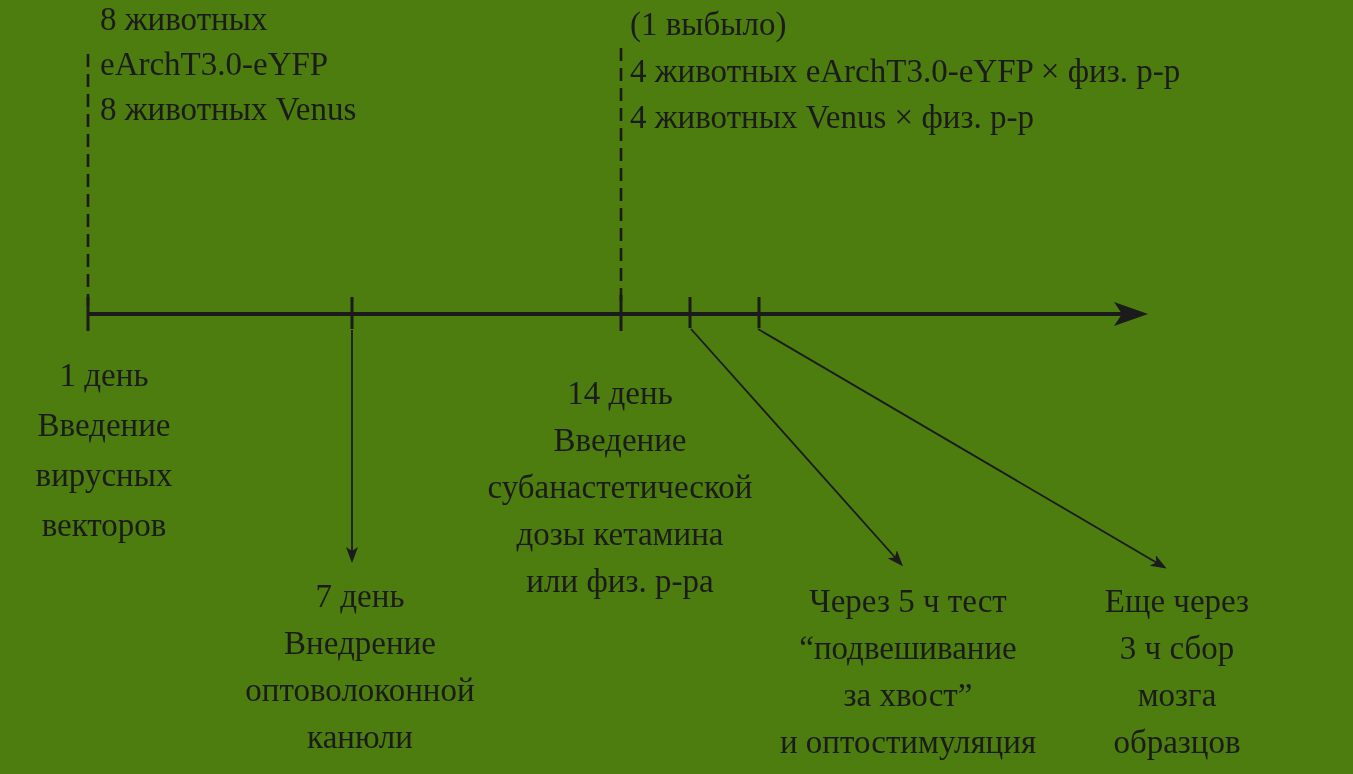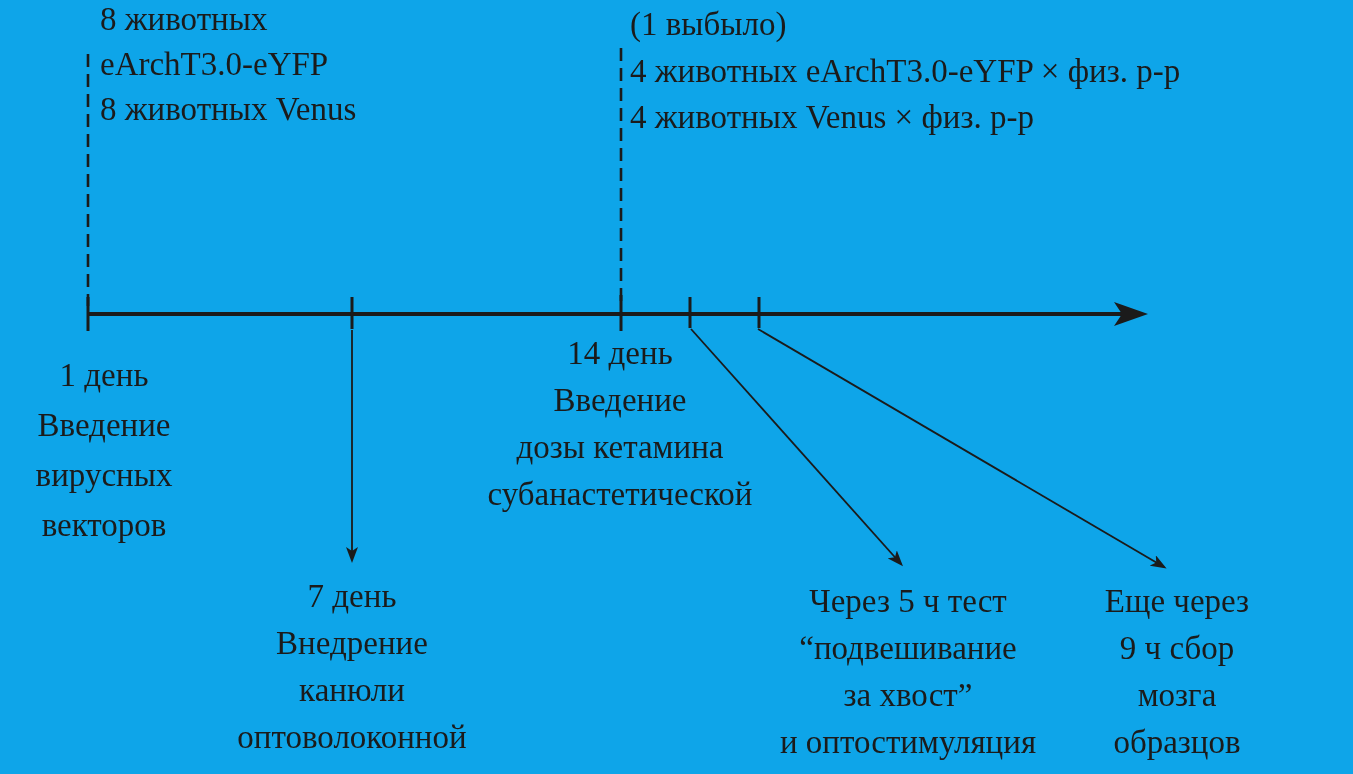--- a/index.html
+++ b/index.html
@@ -4,21 +4,21 @@
 <style>
   html, body {
     margin: 0;
     padding: 0;
     background: #ffffff;
   }
   .canvas {
     position: relative;
     width: 1353px;
     height: 774px;
-    background: #0ea5e9;
+    background: #4d7c0f;
     overflow: hidden;
     font-family: "Liberation Serif", "DejaVu Serif", serif;
     color: #1b1b1b;
   }
   .svg-layer {
     position: absolute;
     left: 0;
     top: 0;
     width: 1353px;
     height: 774px;
@@ -26,22 +26,22 @@
   .txt {
     position: absolute;
     font-size: 33px;
     white-space: nowrap;
   }
   .left-align { text-align: left; }
   .center-align { text-align: center; }
   .top-left-group   { left: 100px; top: -3px;  line-height: 45px; }
   .top-right-group  { left: 630px; top: 1px;   line-height: 46.5px; }
   .event-day1  { left: -10px;  top: 350px; width: 228px; line-height: 50px; }
-  .event-day7  { left: 187px;  top: 573px; width: 330px; line-height: 47px; text-align: center; }
-  .event-day14 { left: 425px;  top: 330px; width: 390px; line-height: 47px; }
+  .event-day7  { left: 195px;  top: 573px; width: 330px; line-height: 47px; text-align: center; }
+  .event-day14 { left: 425px;  top: 370px; width: 390px; line-height: 47px; }
   .event-test  { left: 745px;  top: 578px; width: 326px; line-height: 47px; }
   .event-brain { left: 1078px; top: 578px; width: 198px; line-height: 47px; }
   .stroke {
     stroke: #1b1b1b;
     fill: none;
   }
   .fillhead { fill: #1b1b1b; stroke: none; }
 </style>
 </head>
 <body>
@@ -89,38 +89,39 @@
   <div class="txt center-align event-day1">
     <div>1 день</div>
     <div>Введение</div>
     <div>вирусных</div>
     <div>векторов</div>
   </div>
 
   <div class="txt center-align event-day7">
     <div>7 день</div>
     <div>Внедрение</div>
+    <div>оптоволоконной</div>
     <div>канюли</div>
-    <div>оптоволоконной</div>
   </div>
 
   <div class="txt center-align event-day14">
     <div>14 день</div>
     <div>Введение</div>
+    <div>субанастетической</div>
     <div>дозы кетамина</div>
-    <div>субанастетической</div>
+    <div>или физ. р-ра</div>
   </div>
 
   <div class="txt center-align event-test">
     <div>Через 5 ч тест</div>
     <div>“подвешивание</div>
     <div>за хвост”</div>
     <div>и оптостимуляция</div>
   </div>
 
   <div class="txt center-align event-brain">
     <div>Еще через</div>
-    <div>9 ч сбор</div>
+    <div>3 ч сбор</div>
     <div>мозга</div>
     <div>образцов</div>
   </div>
 
 </div>
 
 </body></html>

